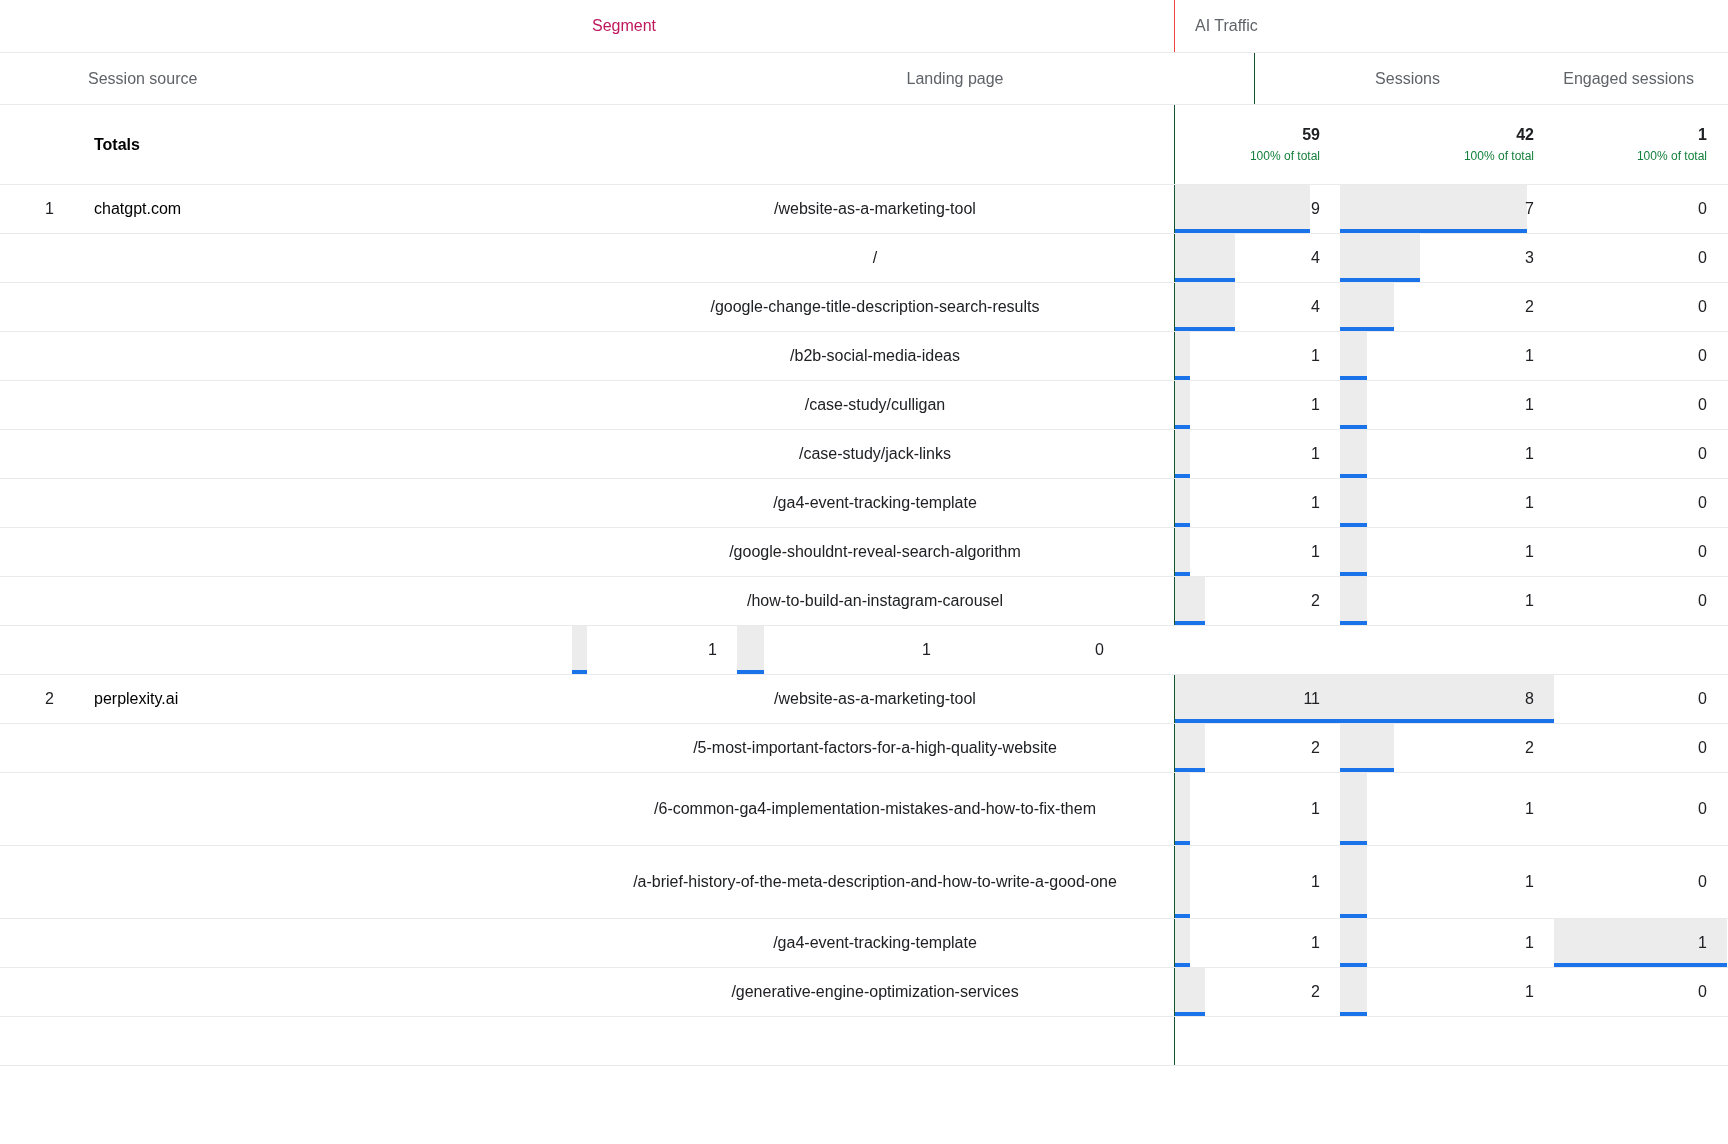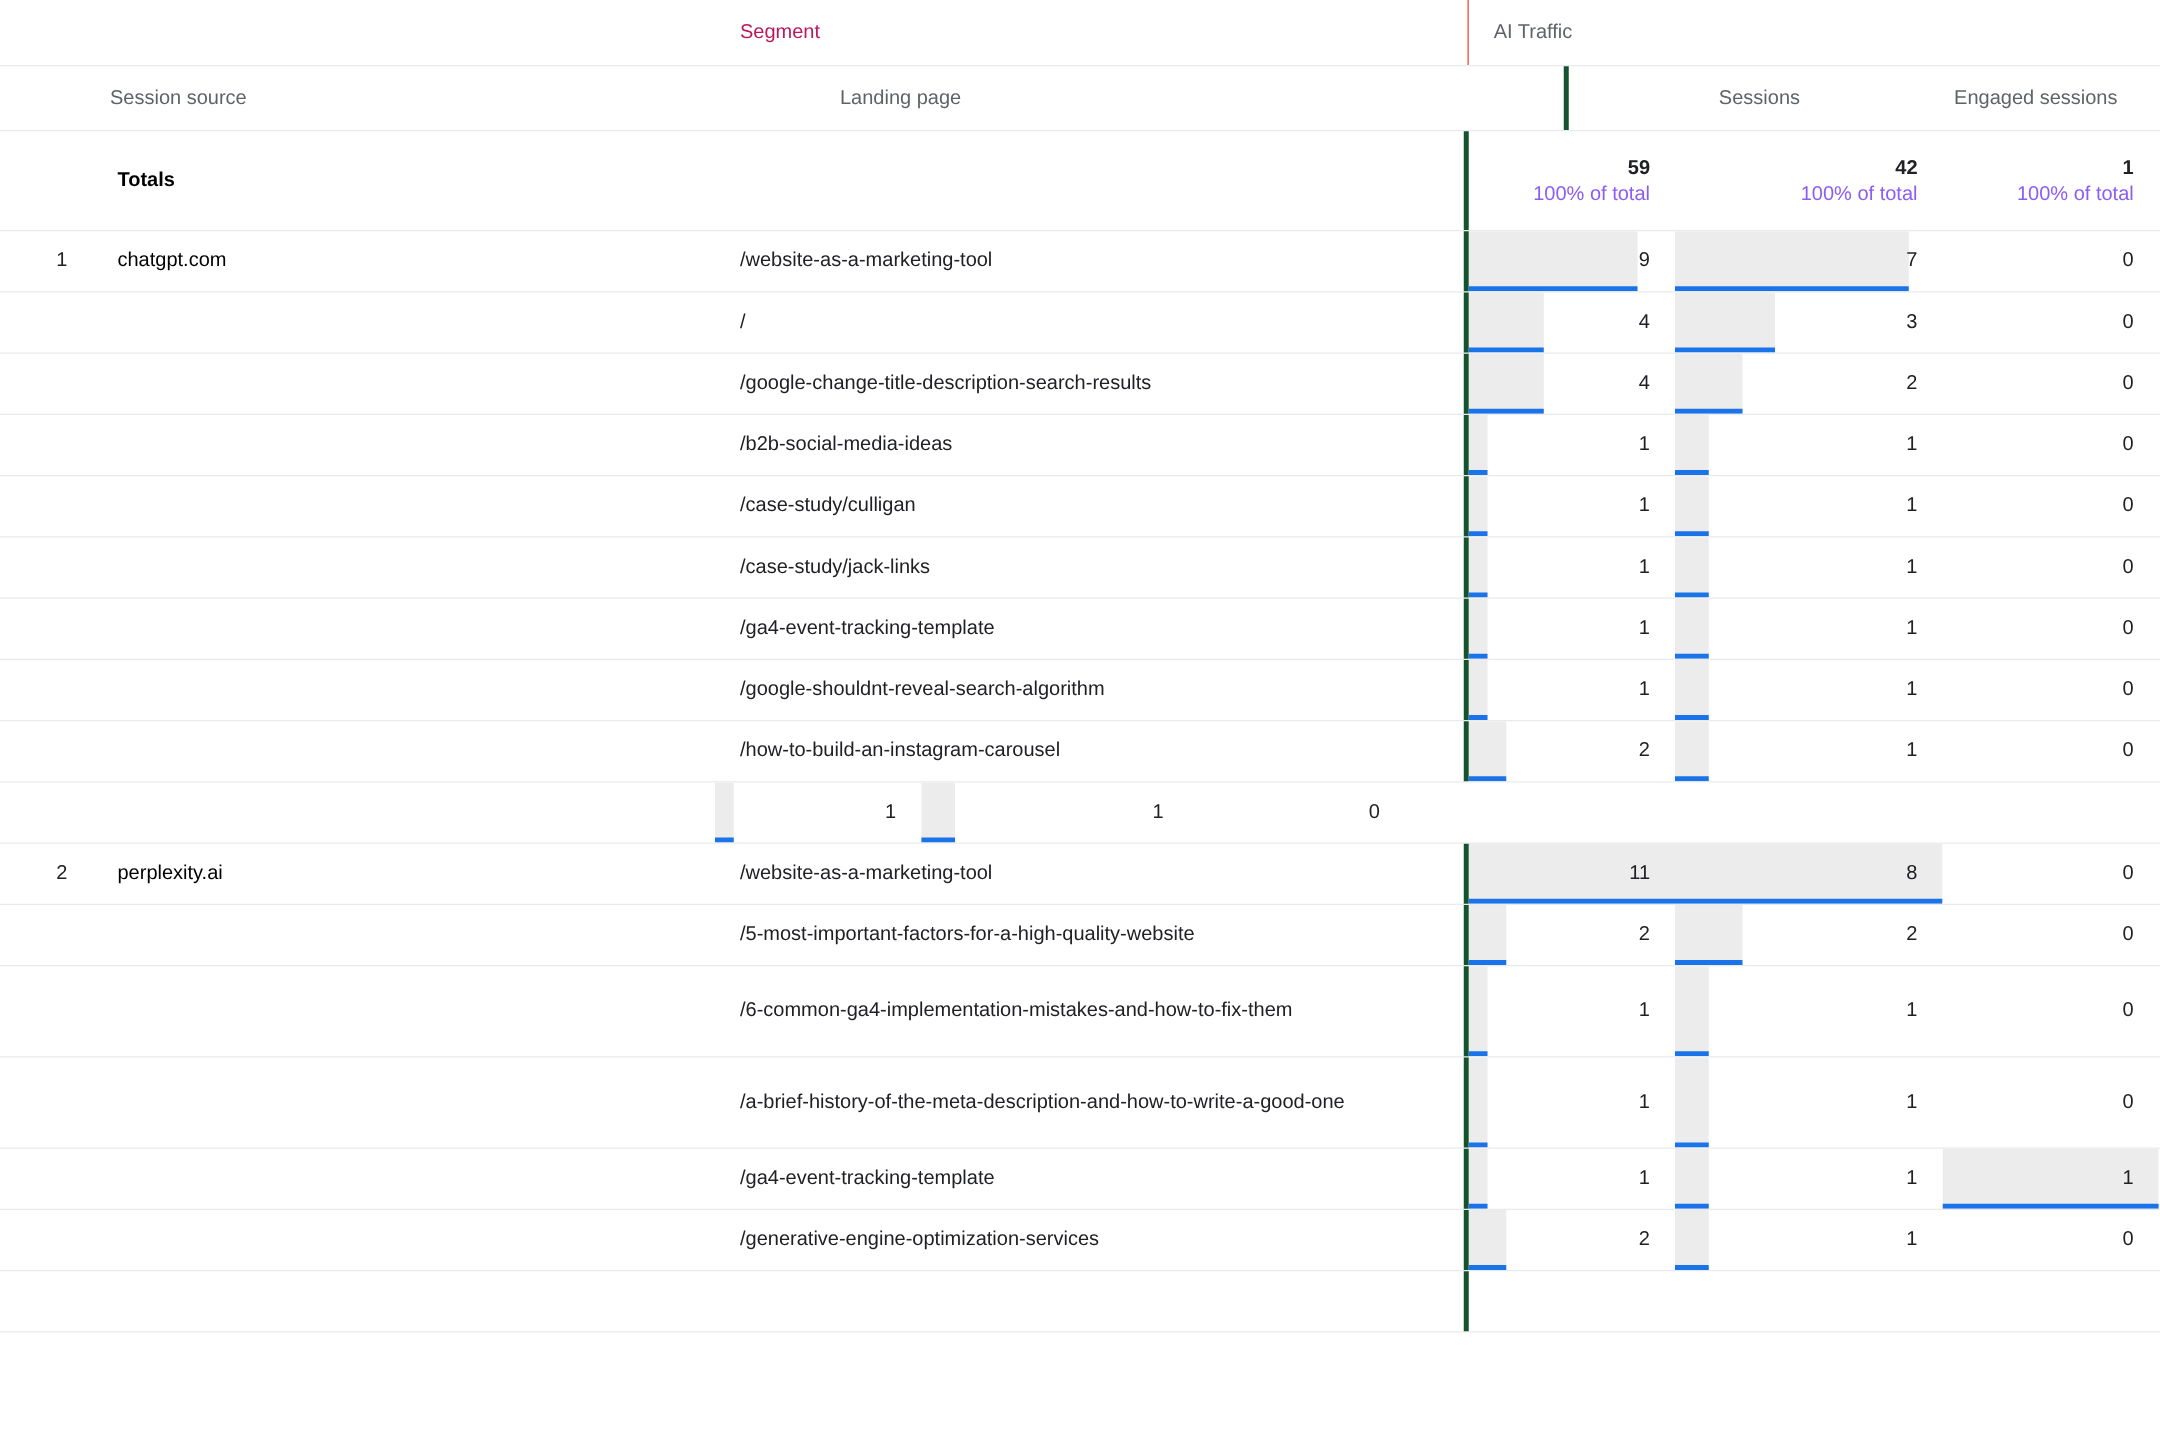--- a/index.html
+++ b/index.html
@@ -53,21 +53,22 @@
     width: 603px;
     flex: 0 0 603px;
     display: flex;
     align-items: center;
     padding-left: 20px;
     padding-right: 16px;
     font-size: 16px;
     color: #202124;
     line-height: 28px;
     word-break: break-word;
-    border-right: 4px solid #14532d;
+    border-right: 1px solid #14532d;
+    justify-content: center;
   }
   .cell-landing .txt { display: block; }
 
   
   .cell-metric {
     position: relative;
     display: flex;
     align-items: center;
     justify-content: flex-end;
     padding-right: 20px;
@@ -157,22 +158,22 @@
     align-items: flex-end;
     justify-content: center;
   }
   .row-totals .tot-val {
     font-weight: bold;
     font-size: 16px;
     color: #202124;
     line-height: 22px;
   }
   .row-totals .tot-sub {
-    font-size: 16px;
-    color: #8b5cf6;
+    font-size: 12px;
+    color: #15803d;
     line-height: 20px;
   }
 
   
   .row-data { min-height: 49px; }
   .row-data.tall2 { min-height: 73px; }
 </style>
 </head>
 <body>
 

